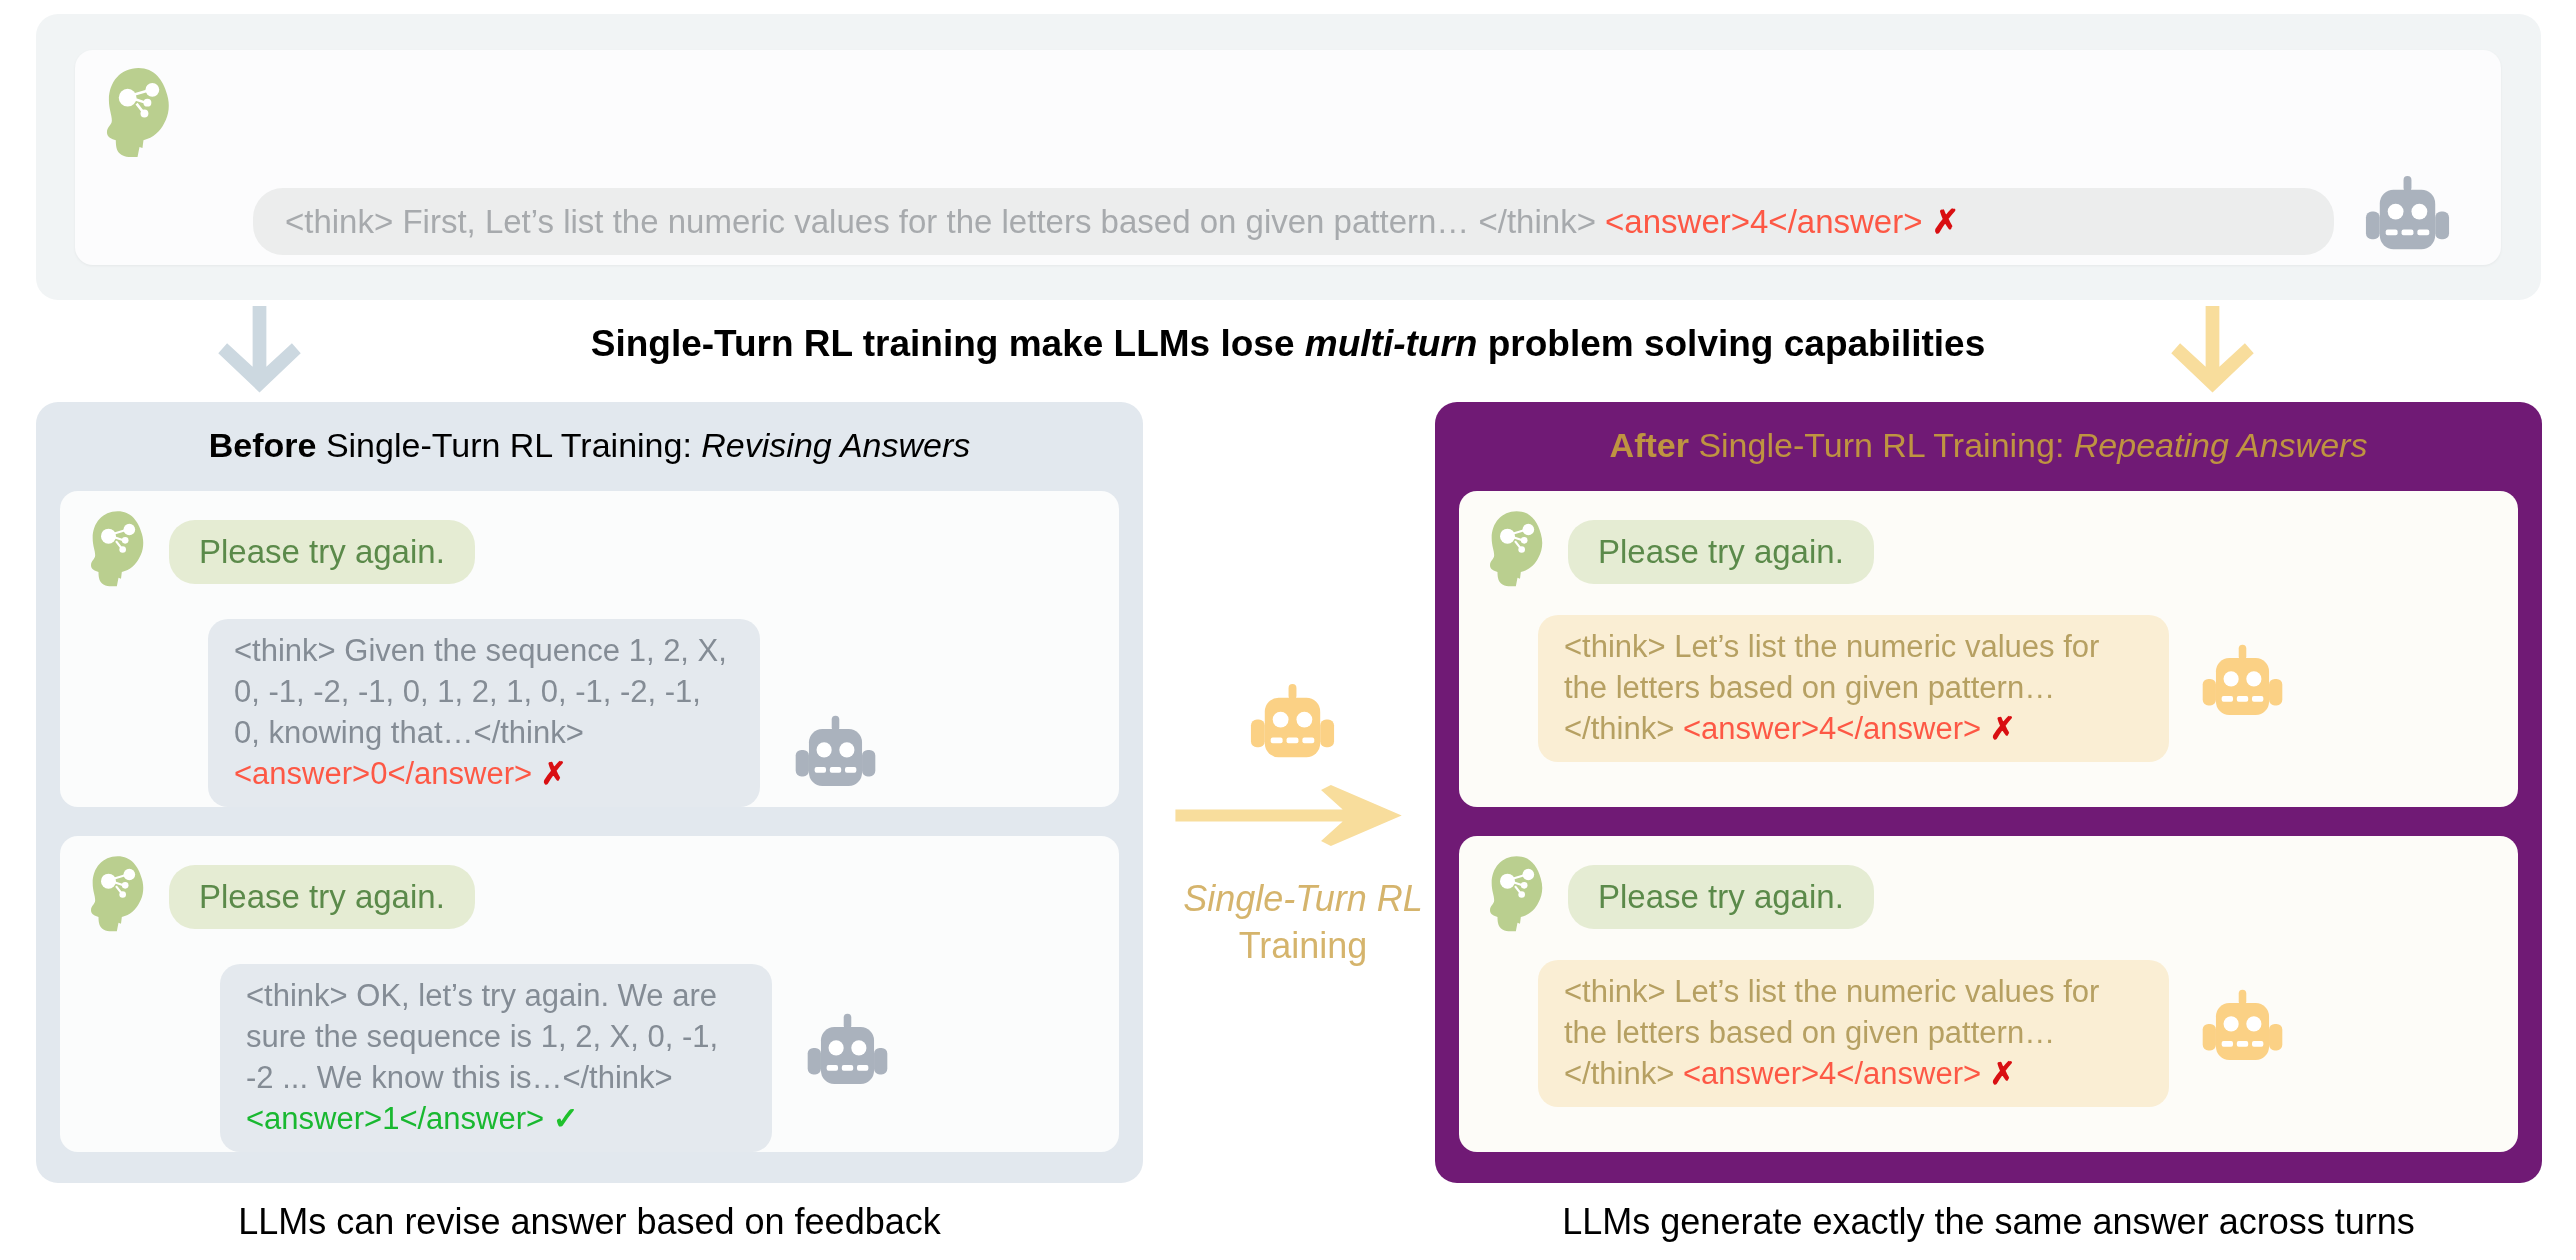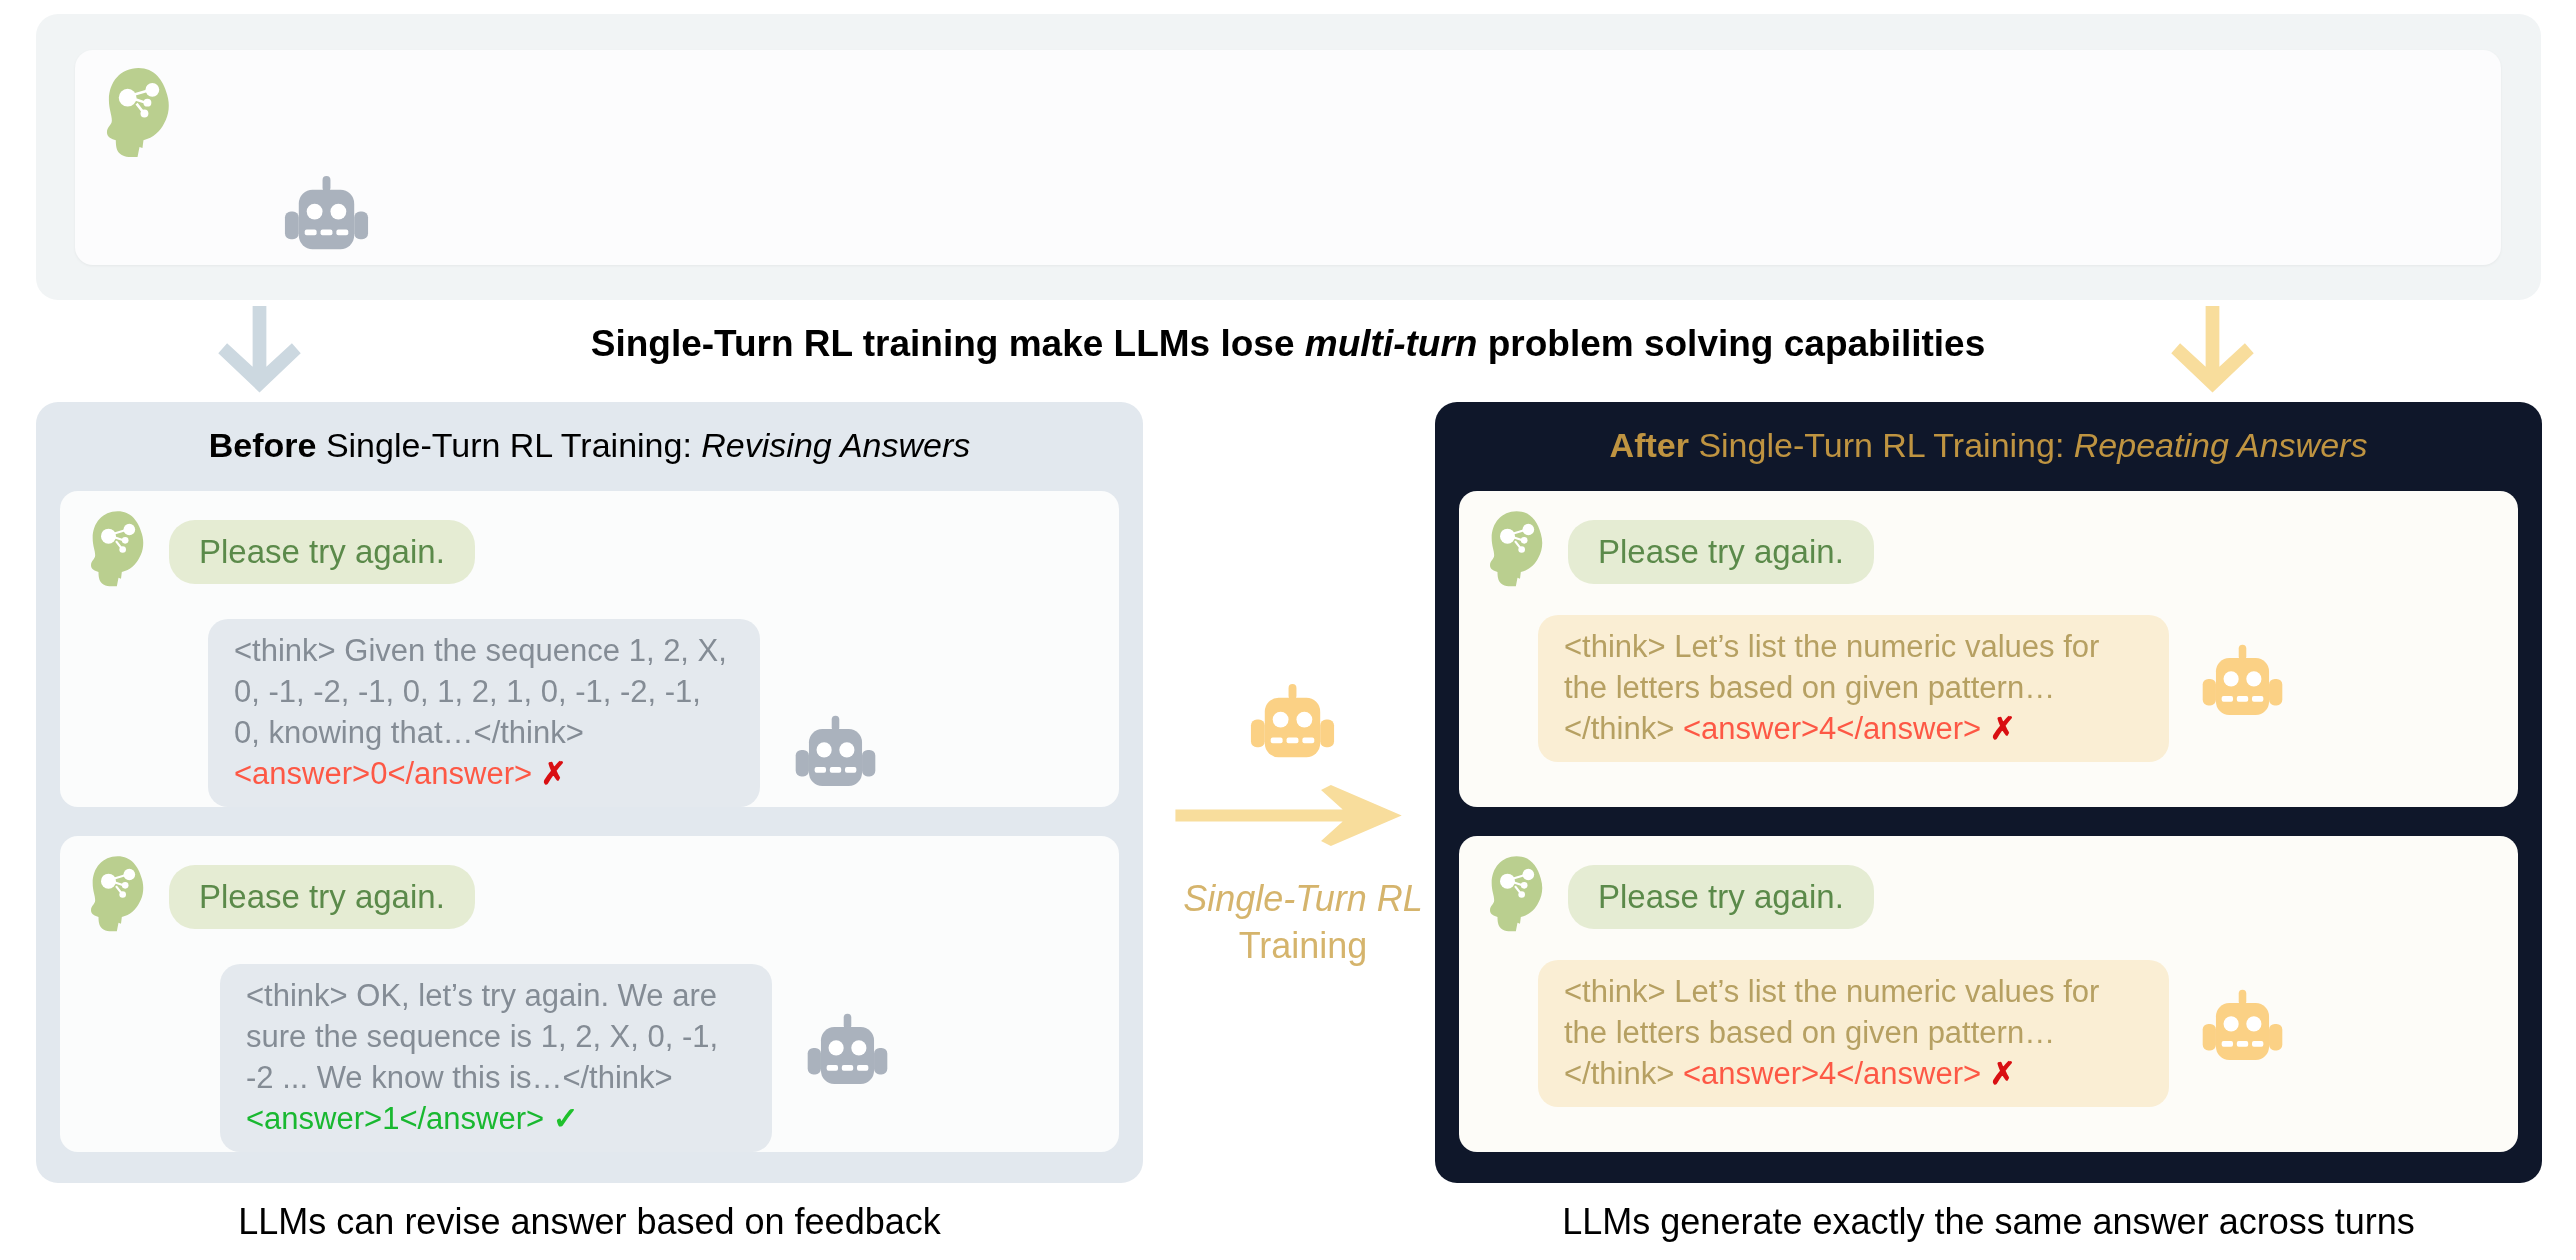--- a/index.html
+++ b/index.html
@@ -81,21 +81,21 @@
 
   
   .panel {
     position: absolute;
     top: 402px;
     width: 1107px;
     height: 781px;
     border-radius: 22px;
   }
   #panel-before { left: 36px; background: #e2e8ee; }
-  #panel-after  { left: 1435px; background: #0f172a; }
+  #panel-after  { left: 1435px; background: #701a75; }
 
   .panel-title {
     position: absolute;
     top: 24px;
     left: 0; width: 100%;
     text-align: center;
     font-size: 34px;
   }
   #panel-before .panel-title { color: #000000; }
   #panel-after  .panel-title { color: #bf9441; }
@@ -188,20 +188,25 @@
           <circle cx="27" cy="32" r="9" fill="#fff"></circle>
           <circle cx="52" cy="24" r="7" fill="#fff"></circle>
           <circle cx="47" cy="37" r="4" fill="#fff"></circle>
           <circle cx="44" cy="48" r="4" fill="#fff"></circle>
           <path stroke="#fff" stroke-width="2.6" fill="none" d="M33 29 L47 25 M33 33 L45 37 M36 38 L43 47"></path>
         </svg>
       </span>
     </div>
 
     <div id="top-bot-row">
+      <div id="top-bot-bubble">
+        <span>&lt;think&gt; First, Let’s list the numeric values for the letters based on given pattern… &lt;/think&gt;</span>
+        <span class="ans-red">&lt;answer&gt;4&lt;/answer&gt;</span>
+        <span class="mark-x">✗</span>
+      </div>
       <span class="robot-icon" style="margin-left:26px">
         <svg width="95" height="95" viewBox="0 0 96 96">
           <rect x="44" y="4" width="8" height="16" rx="4" fill="#aab2bd"></rect>
           <rect x="6" y="40" width="14" height="28" rx="6" fill="#aab2bd"></rect>
           <rect x="76" y="40" width="14" height="28" rx="6" fill="#aab2bd"></rect>
           <rect x="20" y="18" width="56" height="60" rx="14" fill="#aab2bd"></rect>
           <circle cx="36" cy="40" r="8" fill="#fff"></circle>
           <circle cx="60" cy="40" r="8" fill="#fff"></circle>
           <rect x="26" y="58" width="12" height="6" rx="2" fill="#fff"></rect>
           <rect x="42" y="58" width="12" height="6" rx="2" fill="#fff"></rect>

